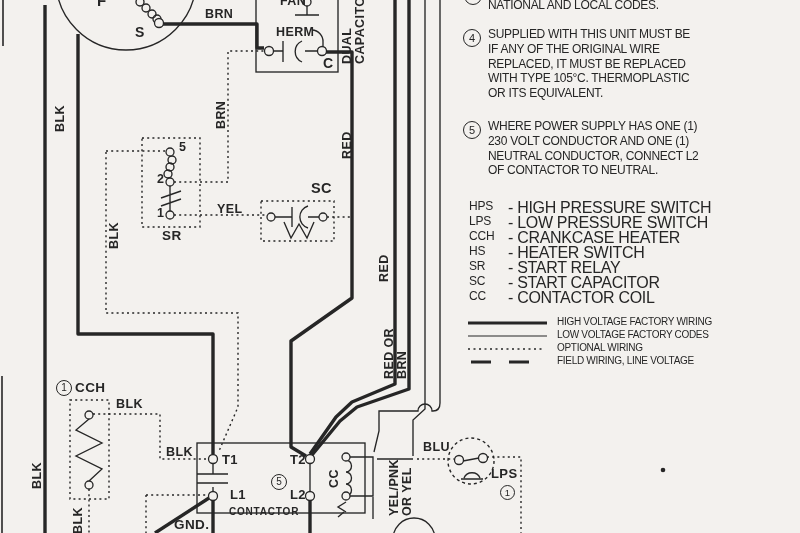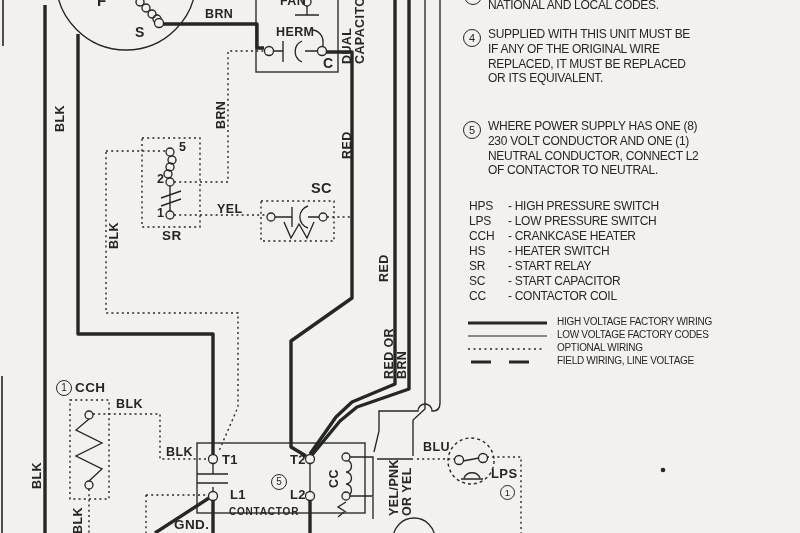--- a/index.html
+++ b/index.html
@@ -14,21 +14,21 @@
   .brd{stroke:var(--ink);stroke-width:1.6;fill:none;}
   .term{fill:var(--paper);stroke:var(--ink);stroke-width:1.3;}
   .ink{fill:var(--ink);stroke:none;}
   .lbl{position:absolute;font-weight:bold;font-size:12.5px;letter-spacing:.4px;white-space:nowrap;z-index:2;}
   .vlabel{transform-origin:0 0;transform:rotate(-90deg);line-height:13px;}
   .note-line{font-size:12px;font-weight:normal;letter-spacing:-.3px;line-height:14.8px;white-space:nowrap;}
   .notes-block{position:absolute;z-index:2;}
   .note-ref{position:absolute;border:1.4px solid var(--ink);border-radius:50%;
             font-size:11px;font-weight:normal;text-align:center;z-index:2;background:transparent;}
   .abbr-abbr{position:absolute;font-size:12px;letter-spacing:-.2px;white-space:nowrap;z-index:2;}
-  .abbr-def{position:absolute;font-size:12px;letter-spacing:-.3px;white-space:nowrap;z-index:2;}
+  .abbr-def{position:absolute;font-size:16px;letter-spacing:-.3px;white-space:nowrap;z-index:2;}
   .leg-label{position:absolute;font-size:10px;letter-spacing:-.3px;white-space:nowrap;z-index:2;}
 </style>
 </head>
 <body>
 
 <div class="page">
 
   <svg width="800" height="533" viewBox="0 0 800 533">
 
     <path class="brd" d="M3,0 V46"></path>
@@ -181,26 +181,27 @@
   <div class="note-ref" style="left:464px;top:-13px;width:16px;height:16px;line-height:16px">3</div>
   <div class="notes-block" style="left:488px;top:-2px">
     <div class="note-line">NATIONAL AND LOCAL CODES.</div>
   </div>
 
   <div class="note-ref" style="left:463px;top:29px;width:16px;height:16px;line-height:16px">4</div>
   <div class="notes-block" style="left:488px;top:27px">
     <div class="note-line">SUPPLIED WITH THIS UNIT MUST BE</div>
     <div class="note-line">IF ANY OF THE ORIGINAL WIRE</div>
     <div class="note-line">REPLACED, IT MUST BE REPLACED</div>
+    <div class="note-line">WITH TYPE 105°C. THERMOPLASTIC</div>
     <div class="note-line">OR ITS EQUIVALENT.</div>
   </div>
 
   <div class="note-ref" style="left:463px;top:121px;width:16px;height:16px;line-height:16px">5</div>
   <div class="notes-block" style="left:488px;top:119px">
-    <div class="note-line">WHERE POWER SUPPLY HAS ONE (8)</div>
+    <div class="note-line">WHERE POWER SUPPLY HAS ONE (1)</div>
     <div class="note-line">230 VOLT CONDUCTOR AND ONE (1)</div>
     <div class="note-line">NEUTRAL CONDUCTOR, CONNECT L2</div>
     <div class="note-line">OF CONTACTOR TO NEUTRAL.</div>
   </div>
 
   <div>
     <div class="abbr-abbr" style="left:469px;top:199px">HPS</div>
     <div class="abbr-def" style="left:508px;top:199px">- HIGH PRESSURE SWITCH</div>
     <div class="abbr-abbr" style="left:469px;top:214px">LPS</div>
     <div class="abbr-def" style="left:508px;top:214px">- LOW PRESSURE SWITCH</div>

